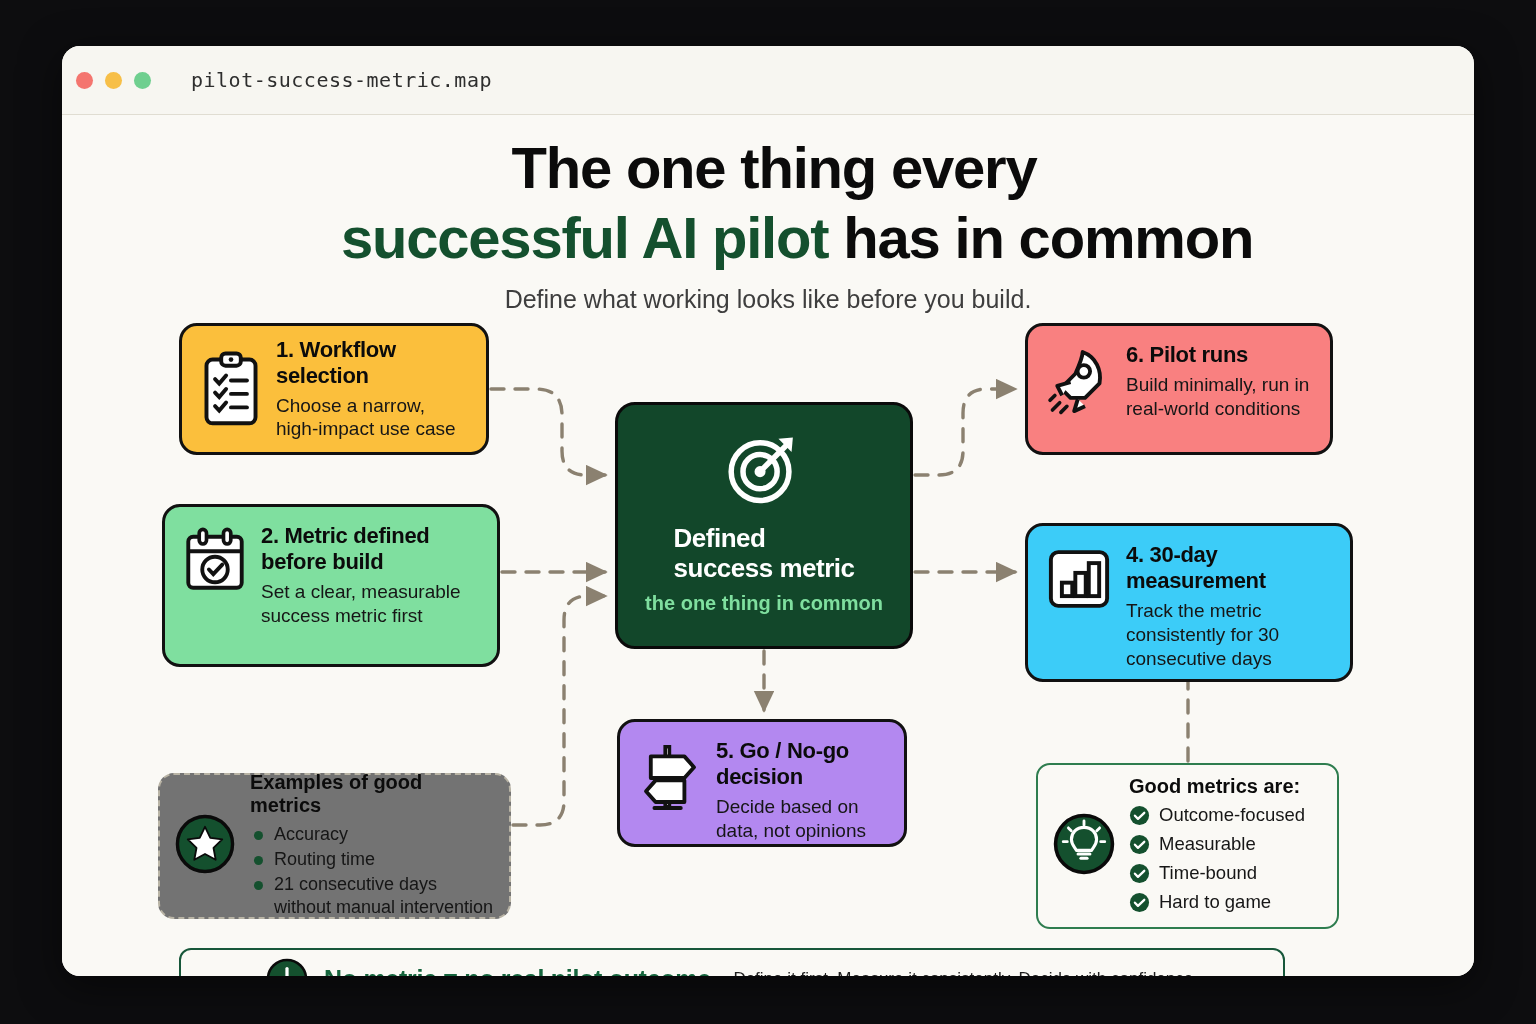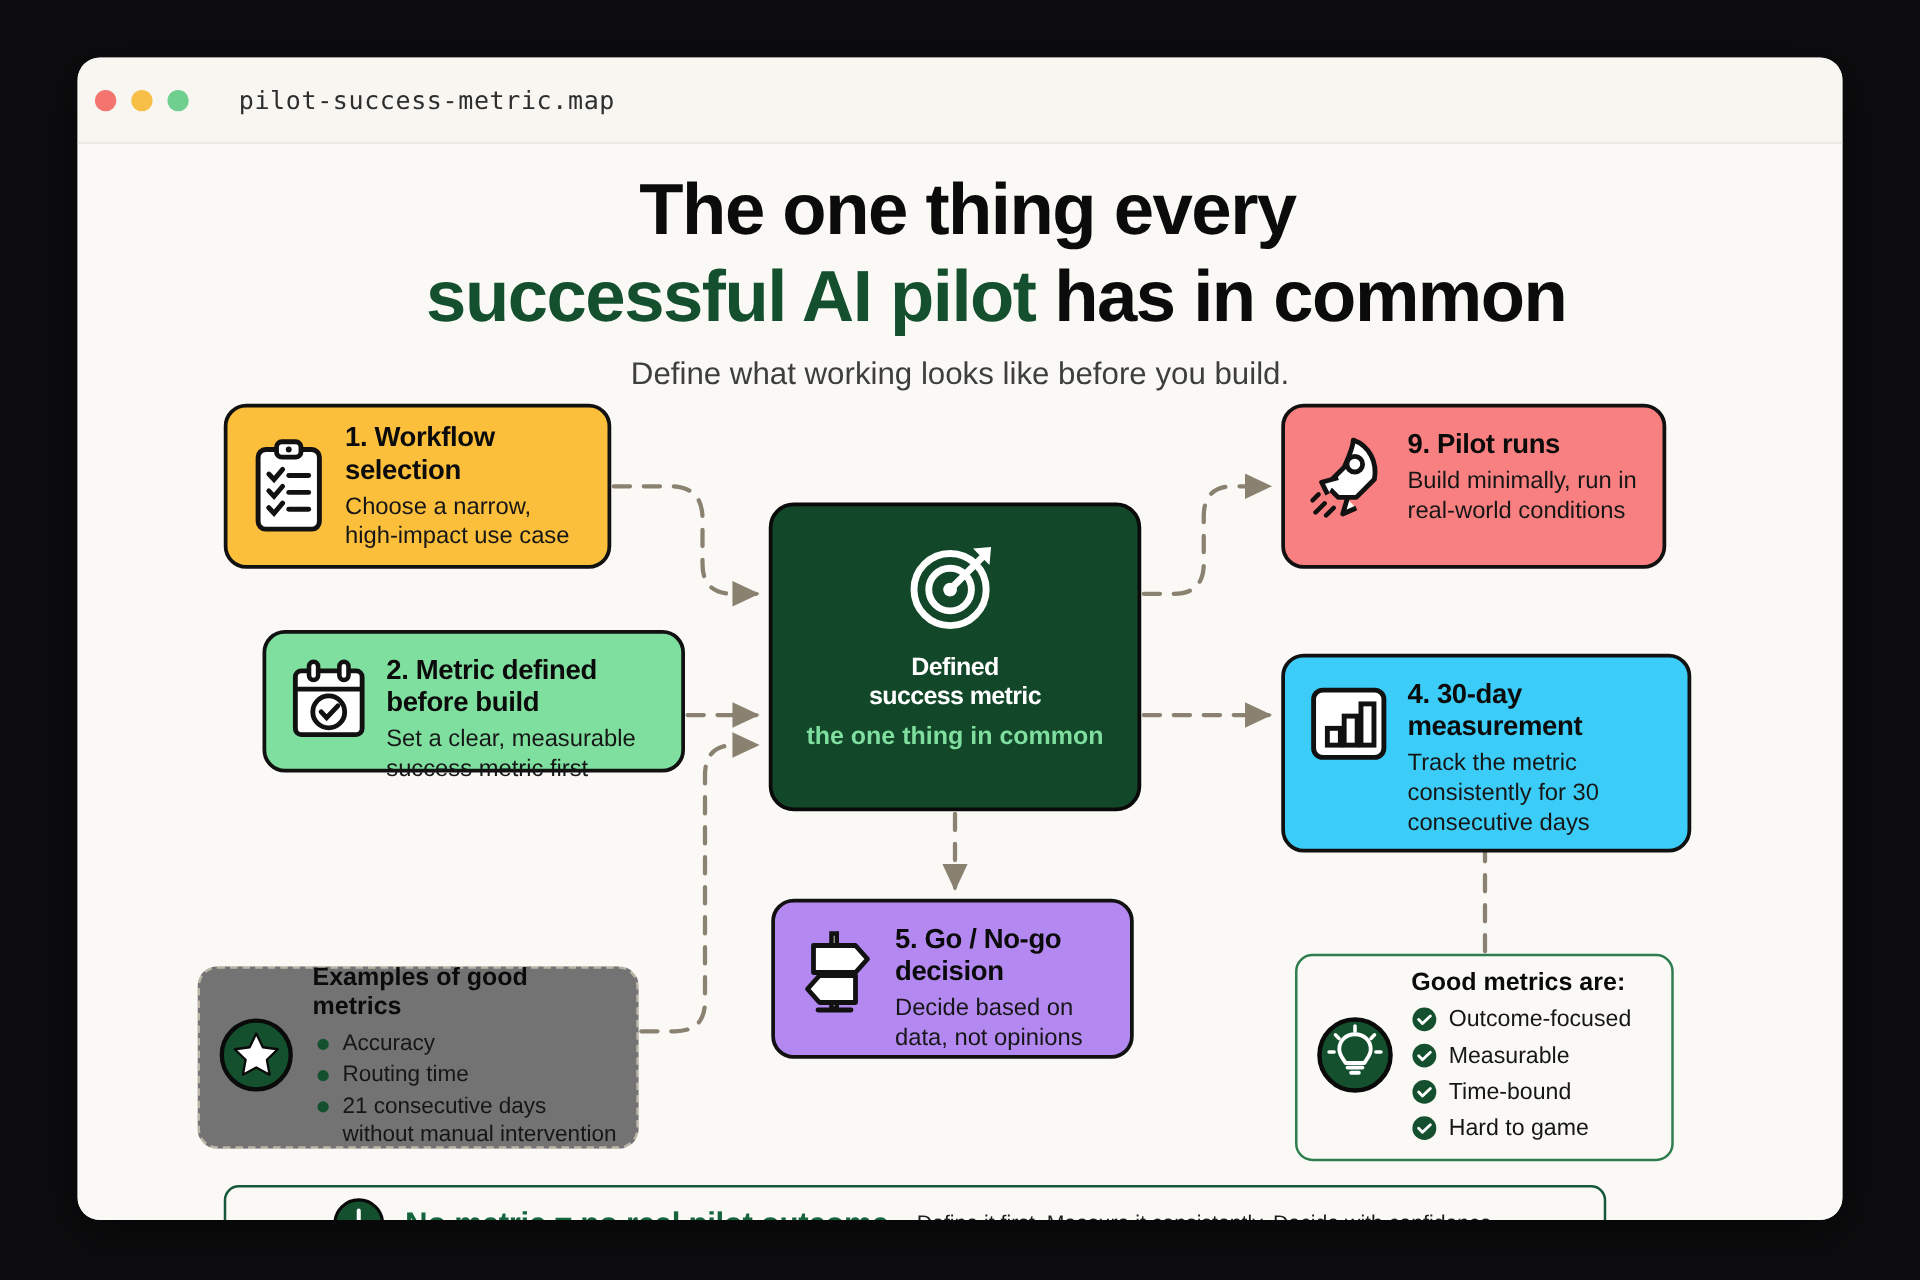--- a/index.html
+++ b/index.html
@@ -61,36 +61,36 @@
     display: flex; align-items: flex-start;
     padding: 16px 18px;
     gap: 14px;
   }
   .card .ic { flex: 0 0 auto; margin-top: 4px; }
   .card .tx { flex: 1 1 auto; }
   .card .ttl { font-size: 22px; font-weight: 700; color: #0b0b0b; line-height: 1.18; letter-spacing: -.3px; }
   .card .dsc { font-size: 19px; color: #161616; line-height: 1.26; margin-top: 5px; }
 
   #card1 { left: 117px; top: 208px; width: 310px; height: 132px; background: #fbbf3c; align-items: center; }
-  #card2 { left: 100px; top: 389px; width: 338px; height: 114px; background: #7fdf9f; margin-left: 48px; }
+  #card2 { left: 100px; top: 389px; width: 338px; height: 163px; background: #7fdf9f; }
   #card3 { left: 963px; top: 208px; width: 308px; height: 132px; background: #f98080; }
   #card4 { left: 963px; top: 389px; width: 328px; height: 159px; background: #3cccf8; margin-top: 19px; }
   #card5 { left: 555px; top: 604px; width: 290px; height: 128px; background: #b388f0; }
 
   
   #hub {
     position: absolute; left: 553px; top: 287px;
     width: 298px; height: 247px;
     background: #12472a; border: 3.5px solid #0a0a0a; border-radius: 20px;
     display: flex; flex-direction: column; align-items: center;
     padding-top: 22px;
   }
   #hub .hub-title {
-    margin-top: 12px; text-align: center; color: #fff;
-    font-size: 20px; font-weight: 700; line-height: 1.16; letter-spacing: -.5px;
+    margin-top: 12px; color: #fff;
+    font-size: 26px; font-weight: 700; line-height: 1.16; letter-spacing: -.5px;
   }
   #hub .hub-sub { margin-top: 9px; color: #7fdf9f; font-size: 20px; font-weight: 600; }
 
   
   #examples {
     position: absolute; left: 96px; top: 658px;
     width: 353px; height: 146px;
     border: 2.5px dashed #b9b4a5; border-radius: 16px;
     display: flex; align-items: center; padding: 0 14px; gap: 14px;
     background: #737373;
@@ -233,21 +233,21 @@
           <path d="M20,30 L9,33 L13,41" fill="#fff" stroke="#111" stroke-width="3.2" stroke-linejoin="round"></path>
           <path d="M26,44 L23,54 L32,50" fill="#fff" stroke="#111" stroke-width="3.2" stroke-linejoin="round"></path>
           <g stroke="#111" stroke-width="3" stroke-linecap="round">
             <path d="M11,47 L5,53"></path>
               <path d="M17,50 L12,55"></path>
               <path d="M7,41 L3,45"></path>
           </g>
         </svg>
       </span>
       <span class="tx">
-        <div class="ttl">9. Pilot runs</div>
+        <div class="ttl">6. Pilot runs</div>
         <div class="dsc">Build minimally, run in real-world conditions</div>
       </span>
     </div>
 
     <div id="card4" class="card">
       <span class="ic">
         <svg width="66" height="66" viewBox="0 0 54 54">
           <rect x="4" y="5" width="46" height="44" rx="6" fill="#fff" stroke="#111" stroke-width="3.2"></rect>
           <g fill="#fff" stroke="#111" stroke-width="3.2">
             <rect x="13" y="30" width="8.5" height="11"></rect>

